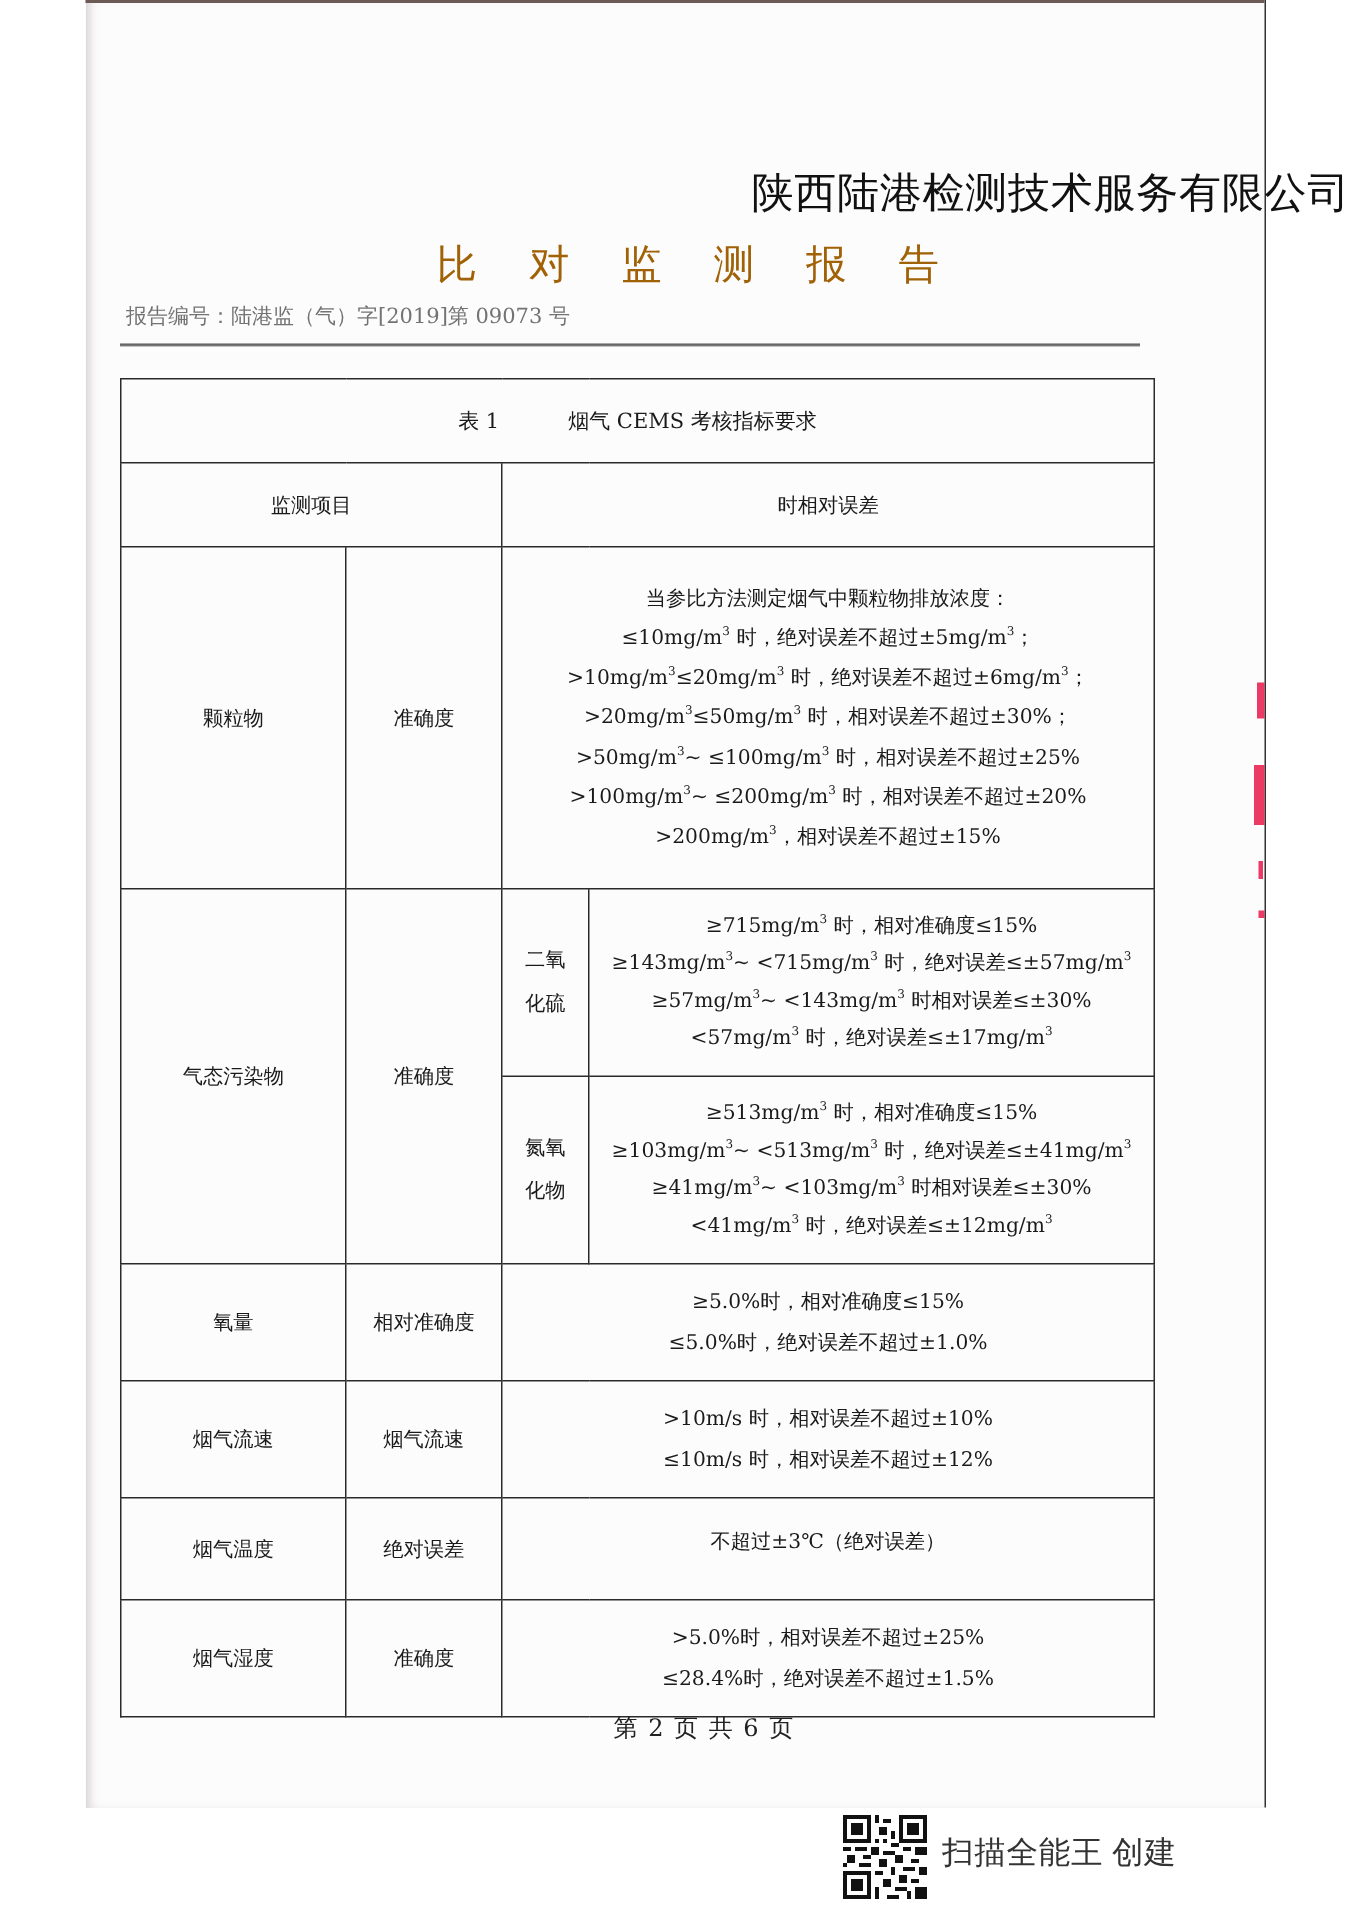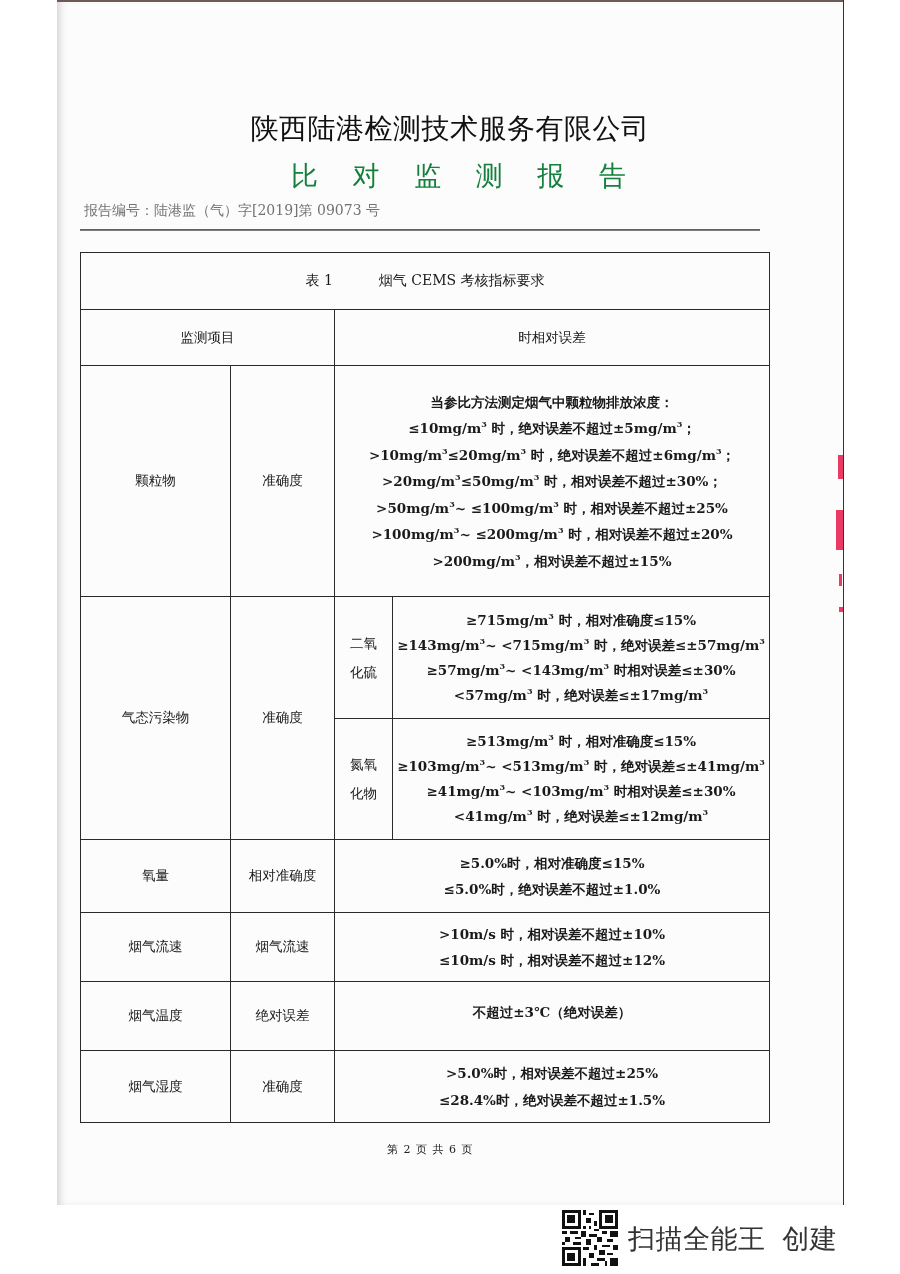--- a/index.html
+++ b/index.html
@@ -12,64 +12,64 @@
   .paper {
     position:absolute; left:57px; top:0; width:786px; height:1205px;
     background:#fdfcfc;
     border-right:1px solid #333;
     box-shadow: inset 6px 0 8px -4px rgba(120,110,120,0.35);
   }
   .paper-topedge {
     position:absolute; left:57px; top:0; width:786px; height:2px; background:#6b5a55;
   }
   .company {
-    position:absolute; left:0; width:900px; top:110px; text-align:center;
+    position:absolute; left:0; width:900px; top:110px; text-align:right;
     font-family:"DejaVu Sans", "Liberation Sans", sans-serif;
     font-size:28px; letter-spacing:0.5px; color:#111;
   }
   .doc-title {
     position:absolute; left:0; width:900px; top:158px; text-align:center;
     font-family:"DejaVu Sans", "Liberation Sans", sans-serif;
-    font-size:27px; letter-spacing:13px; color:#15803d; padding-left:30px; box-sizing:border-box;
+    font-size:27px; letter-spacing:13px; color:#a16207; padding-left:30px; box-sizing:border-box;
   }
   .report-no {
     position:absolute; left:84px; top:202px; font-size:14px; color:#737373;
   }
   .report-no .label { }
   .rule {
     position:absolute; left:80px; top:229px; width:680px; height:2px;
     background:linear-gradient(#555,#888);
   }
   table.spec {
     position:absolute; left:80px; top:252px; width:689px; height:871px;
     border-collapse:collapse; table-layout:fixed;
     font-size:13.5px;
   }
   table.spec td {
-    border:1.3px solid #2a2a2a; text-align:center; vertical-align:middle; padding:0;margin-left:17px;
+    border:1.3px solid #2a2a2a; text-align:center; vertical-align:middle; padding:12px;margin-left:17px;
   }
   .tcap { font-size:14px; }
   .tcap .gap { display:inline-block; width:46px; }
-  .lines div { line-height:26.5px; white-space:nowrap;font-weight:bold; }
+  .lines div { line-height:26.5px; white-space:nowrap; }
   .lines.tight div { line-height:25px; }
   .vlabel div { line-height:29px; }
   sup { font-size:8px; vertical-align:6px; line-height:0; }
   .pager {
-    position:absolute; left:387px; top:1142px; font-size:11px; word-spacing:2px; color:#222;
+    position:absolute; left:409px; top:1142px; font-size:16px; word-spacing:2px; color:#222;
   }
   .stamp-frag {
     position:absolute; background:#e8194a; opacity:0.85;
   }
   .qr {
     position:absolute; left:562px; top:1210px; width:56px; height:56px;
   }
   .scanner {
     position:absolute; left:628px; top:1221px;
-    font-family:Liberation Mono, monospace;
-    font-size:27px; color:#333; letter-spacing:0.5px;
+    font-family:Liberation Serif, serif;
+    font-size:21px; color:#333; letter-spacing:0.5px;
   }
 </style>
 </head>
 <body>
 
 <div class="paper"></div>
 <div class="paper-topedge"></div>
 
 <div class="company">陕西陆港检测技术服务有限公司</div>
 <div class="doc-title">比 对 监 测 报 告</div>

